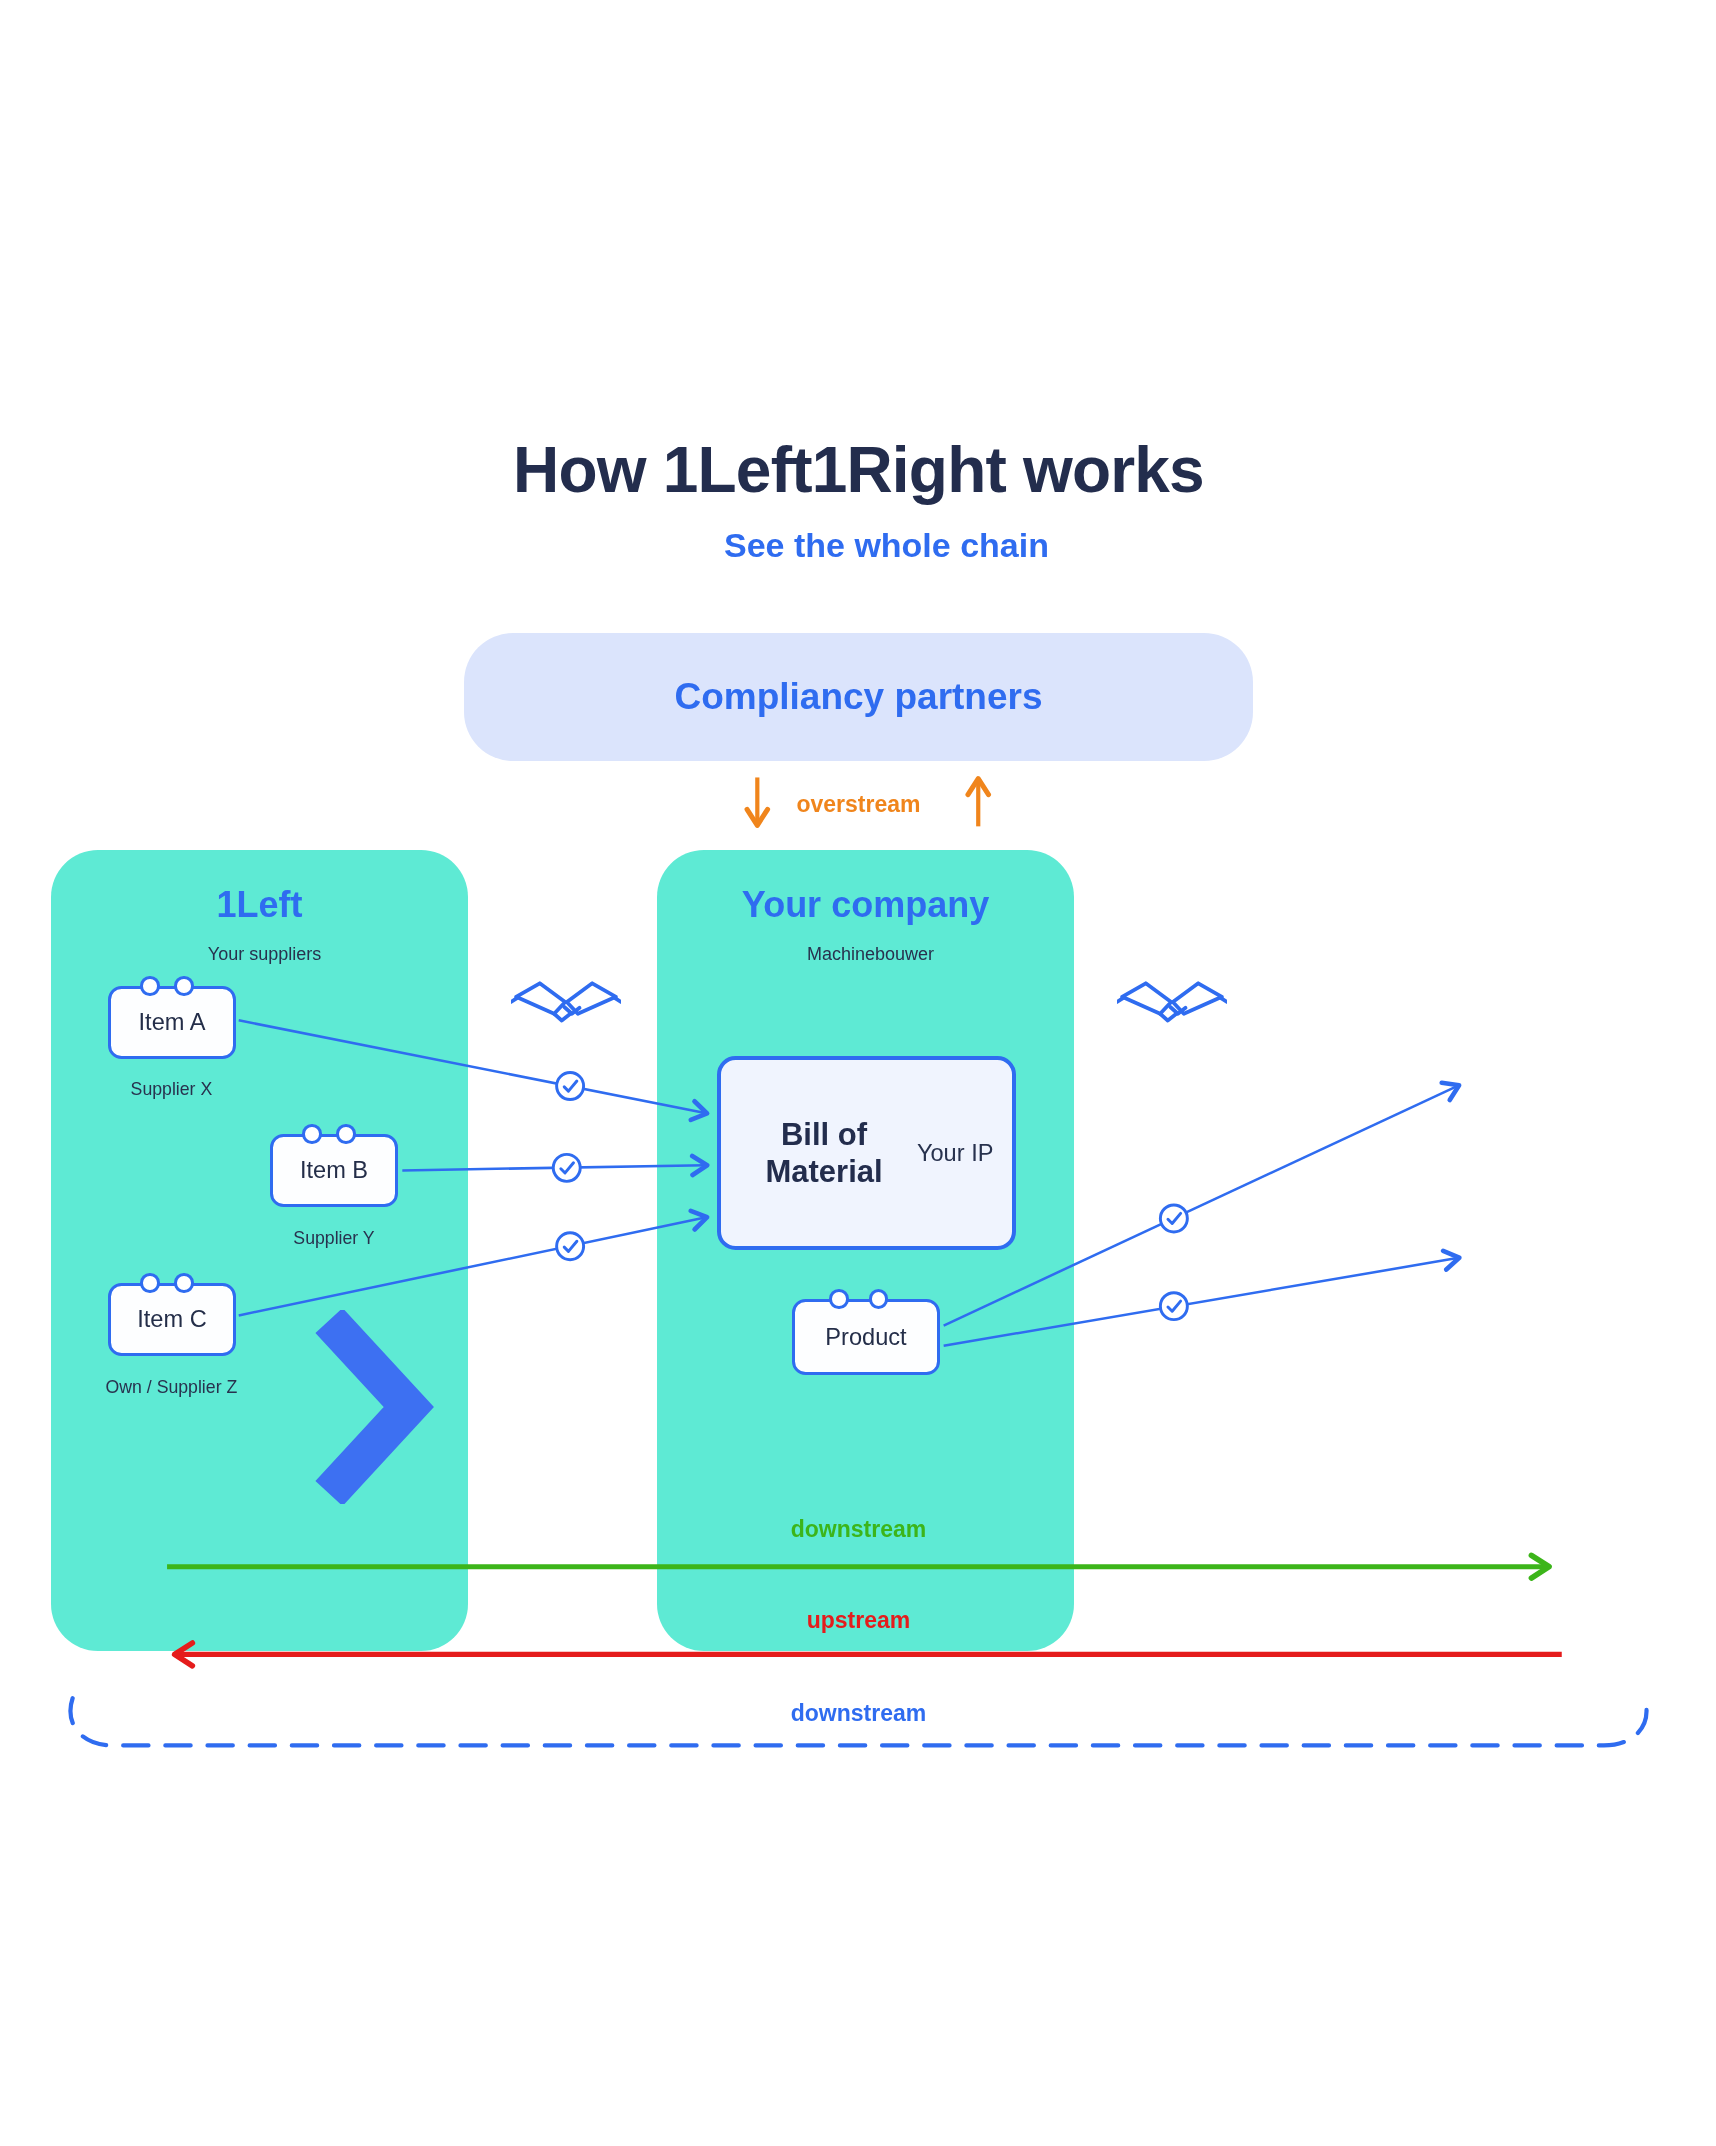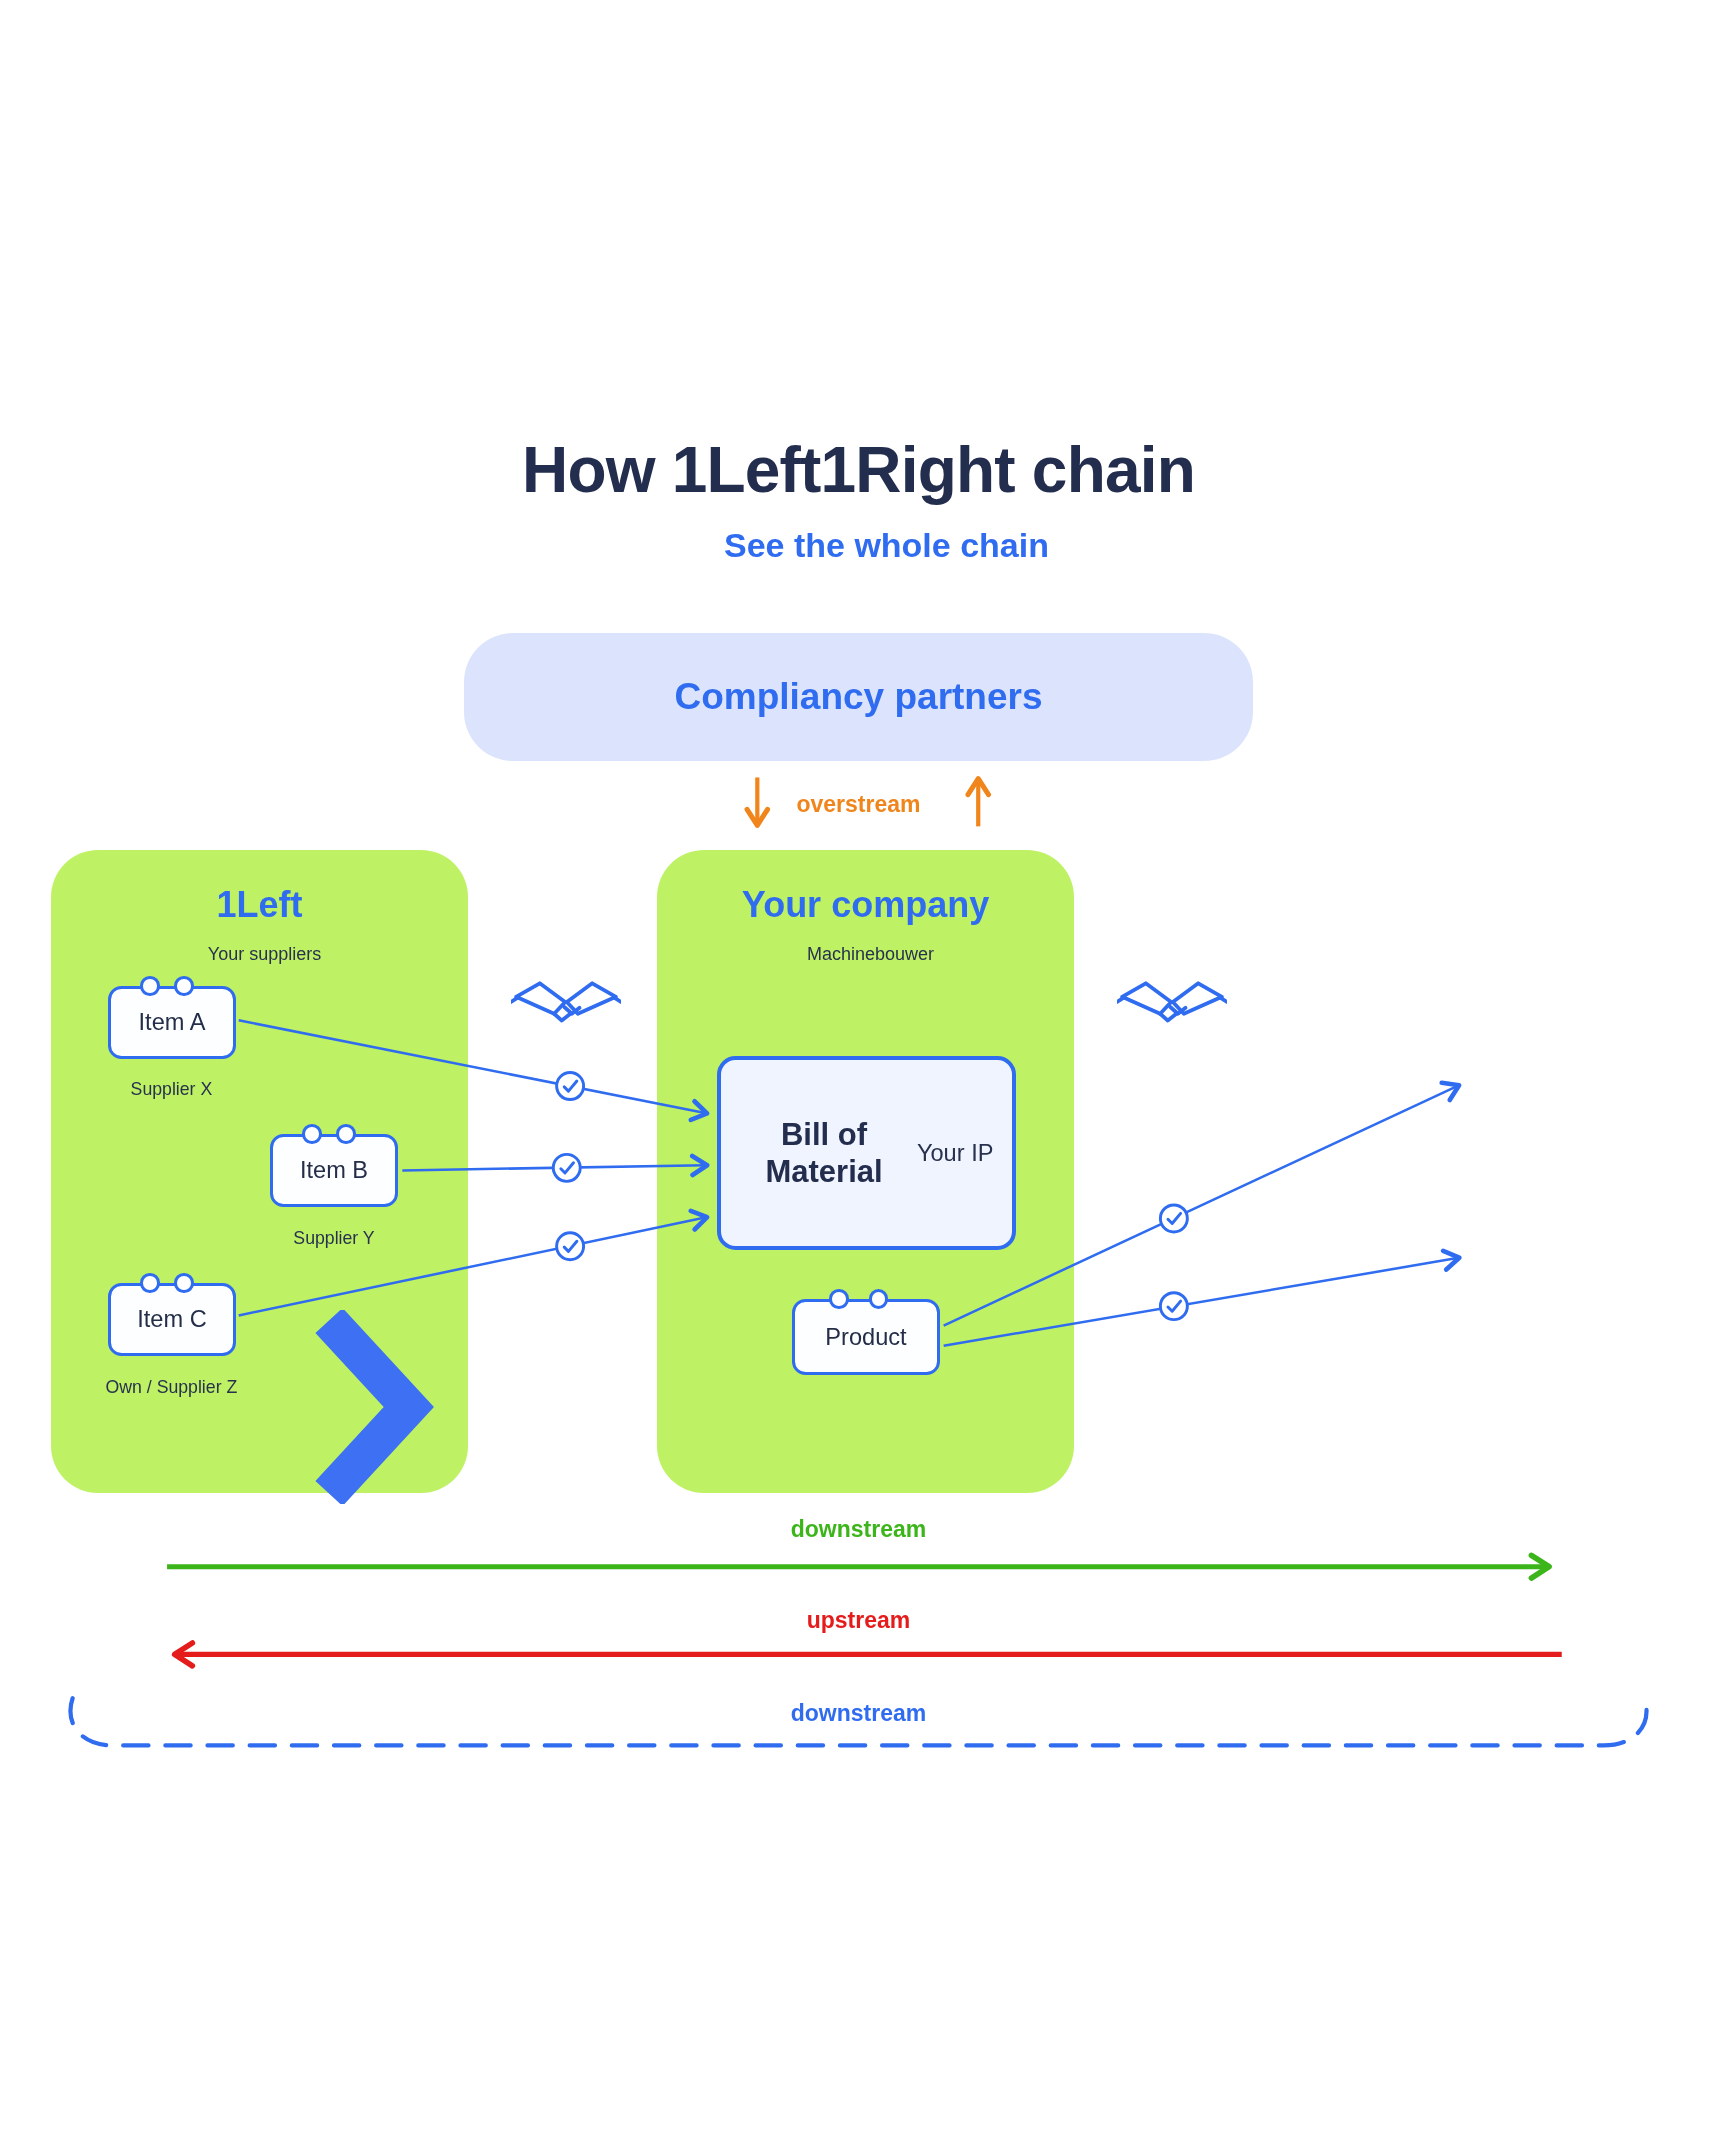--- a/index.html
+++ b/index.html
@@ -20,22 +20,22 @@
     position:absolute; left:464px; top:633px; width:789px; height:128px;
     background:#dbe4fc; border-radius:49px;
     display:flex; align-items:center; justify-content:center;
     font-size:37px; font-weight:700; color:#2f6cf0;
   }
   .overstream-label {
     position:absolute; top:791px; left:0; width:100%;
     text-align:center; font-size:23px; font-weight:700; color:#f0851c;
   }
   .panel {
-    position:absolute; top:850px; height:643px;
-    background:#bef264; border-radius:47px;
+    position:absolute; top:850px; height:801px;
+    background:#5eead4; border-radius:47px;
   }
   .panel-left   { left:51px;   width:417px; }
   .panel-center { left:657px;  width:417px; }
   .panel-right  { left:1261px; width:420px; }
   .panel-title {
     position:absolute; top:34px; left:0; width:100%;
     text-align:center; font-size:36px; font-weight:700; color:#2f6cf0;
   }
   .panel-sub {
     position:absolute; top:84px; left:5px; width:100%;
@@ -99,21 +99,21 @@
   }
   .downstream-label  { top:1516px; color:#3cb51a; }
   .upstream-label    { top:1607px; color:#e51c1c; }
   .circularity-label { top:1700px; color:#2f6cf0; }
 </style>
 </head>
 <body>
 
 <div class="canvas">
 
-  <h1 class="title">How 1Left1Right chain</h1>
+  <h1 class="title">How 1Left1Right works</h1>
   <div class="subtitle">See the whole chain</div>
 
   <div class="compliancy">
     <span>Compliancy partners</span>
   </div>
 
   <div class="overstream-label">overstream</div>
 
   <div class="panel panel-left">
     <div class="panel-title">1Left</div>

